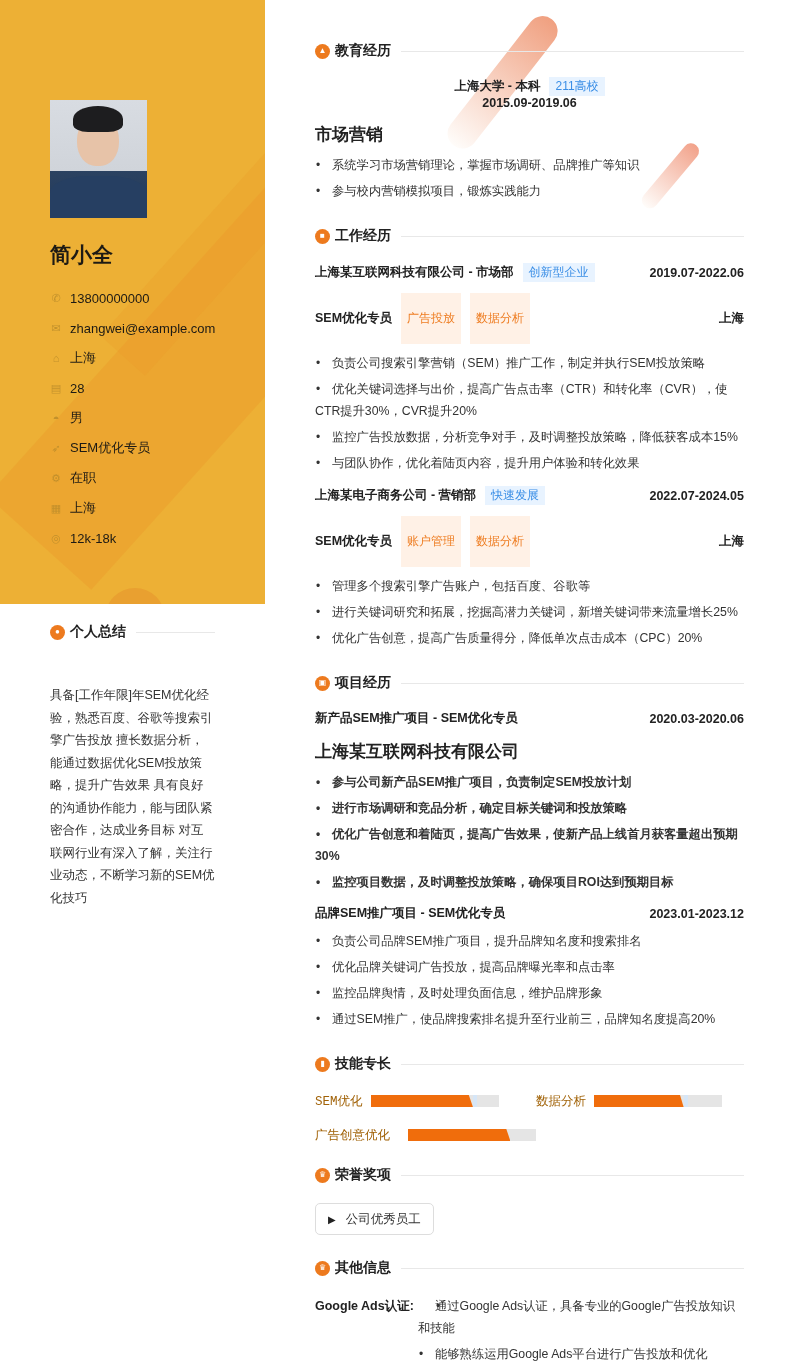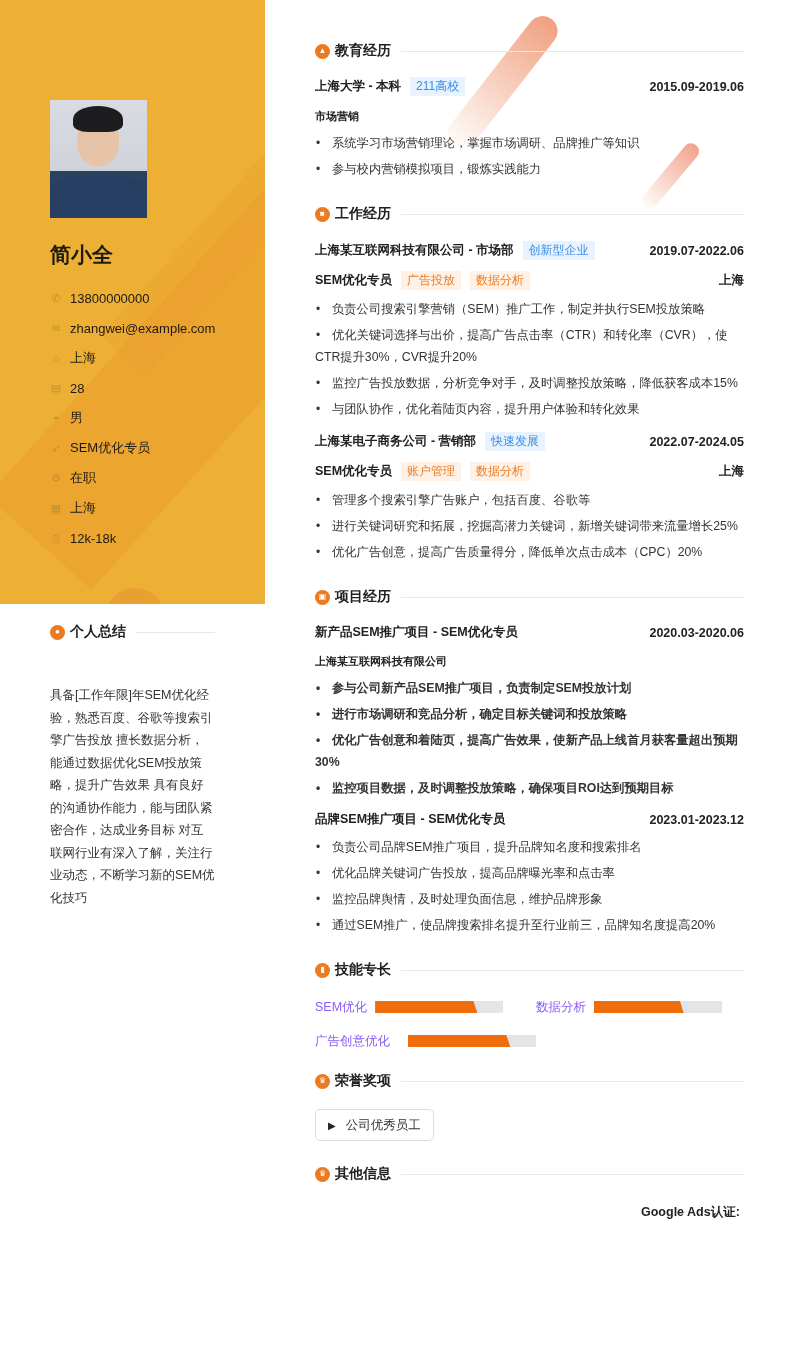--- a/index.html
+++ b/index.html
@@ -77,30 +77,30 @@
     left: 690px;
   }
   .main { position: absolute; left: 315px; top: 40px; width: 429px; }
   .sec-head { display: flex; align-items: center; height: 22px; }
   .sec-head .t { font-size: 14px; font-weight: bold; margin-left: 5px; color: #222; }
   .sec-head .line { flex: 1; height: 1px; background: #e8e8e8; margin-left: 10px; }
 
   .row { display: flex; align-items: center; justify-content: space-between; font-size: 12.5px; font-weight: bold; color: #222; }
   .row .left { display: flex; align-items: center; }
   .tag-blue { background: #e8f3ff; color: #3a8ee6; font-weight: normal; font-size: 12px; padding: 1px 6px; margin-left: 9px; }
-  .tag-orange { background: #fff1e6; color: #ee7d22; font-weight: normal; font-size: 12px; padding: 1px 6px; margin-left: 9px; }
-  .sub { font-size: 11px; font-weight: bold; color: #222; }
+  .tag-orange { background: #fff1e6; color: #ee7d22; font-weight: normal; font-size: 12px; padding: 17px 6px; margin-left: 9px; }
+  .sub { font-size: 17px; font-weight: bold; color: #222; }
   ul.bullets { list-style: none; font-size: 12.3px; color: #333; }
   ul.bullets li { position: relative; padding-left: 17px; line-height: 22px; margin-bottom: 4px; }
   ul.bullets li::before { content: "•"; position: absolute; left: 1px; top: 0; font-size: 12px; }
   ul.bullets li.wrap { padding-left: 0; text-indent: 17px; }
   ul.bullets li.wrap::before { left: 1px; text-indent: 0; }
 
   .skills { display: flex; flex-wrap: wrap; }
-  .skill { display: flex; align-items: center; height: 34px; font-size: 12.5px; color: #8b5cf6; }
+  .skill { display: flex; align-items: center; height: 34px; font-size: 12.5px; color: #a16207; font-family: Liberation Mono, monospace; }
   .bar { position: relative; height: 12px; background: #e5e5e5; margin-left: 8px; width: 128px; }
   .bar .fill { position: absolute; left: 0; top: 0; height: 12px; background: #f06d0c; clip-path: polygon(0 0, 96% 0, 100% 100%, 0 100%); }
   .bar .tick { position: absolute; top: 0; height: 12px; width: 4px; background: #d6e6f7; }
 
   .award {
     display: inline-flex; align-items: center; border: 1px solid #ddd; border-radius: 5px;
     height: 32px; padding: 0 12px; font-size: 12.5px; color: #333; cursor: pointer;
   }
   .award .tri { font-size: 10px; margin-right: 10px; color: #222; }
 
@@ -175,21 +175,21 @@
 <div class="deco1"></div>
 <div class="deco2"></div>
 
 <div class="main">
 
   <div class="sec-head">
     <span class="sec-icon">▲</span>
     <span class="t">教育经历</span>
     <span class="line"></span>
   </div>
-  <div class="row" style="margin-top:15px;">
+  <div class="row" style="margin-top:15px;flex-direction:column;">
     <div class="left">
       <span>上海大学 - 本科</span>
       <span class="tag-blue">211高校</span>
     </div>
     <span>2015.09-2019.06</span>
   </div>
   <div class="sub" style="margin-top:13px;">市场营销</div>
   <ul class="bullets" style="margin-top:8px;">
     <li>系统学习市场营销理论，掌握市场调研、品牌推广等知识</li>
     <li>参与校内营销模拟项目，锻炼实践能力</li>
@@ -313,14 +313,18 @@
     </div>
   </div>
 
   <div class="sec-head" style="margin-top:22px;">
     <span class="sec-icon">♛</span>
     <span class="t">其他信息</span>
     <span class="line"></span>
   </div>
   <div class="other" style="margin-top:16px;">
     <span class="lbl">Google Ads认证:</span>
+    <ul class="bullets">
+      <li class="wrap2">通过Google Ads认证，具备专业的Google广告投放知识和技能</li>
+      <li>能够熟练运用Google Ads平台进行广告投放和优化</li>
+    </ul>
   </div>
 </div>
 
 </body></html>

